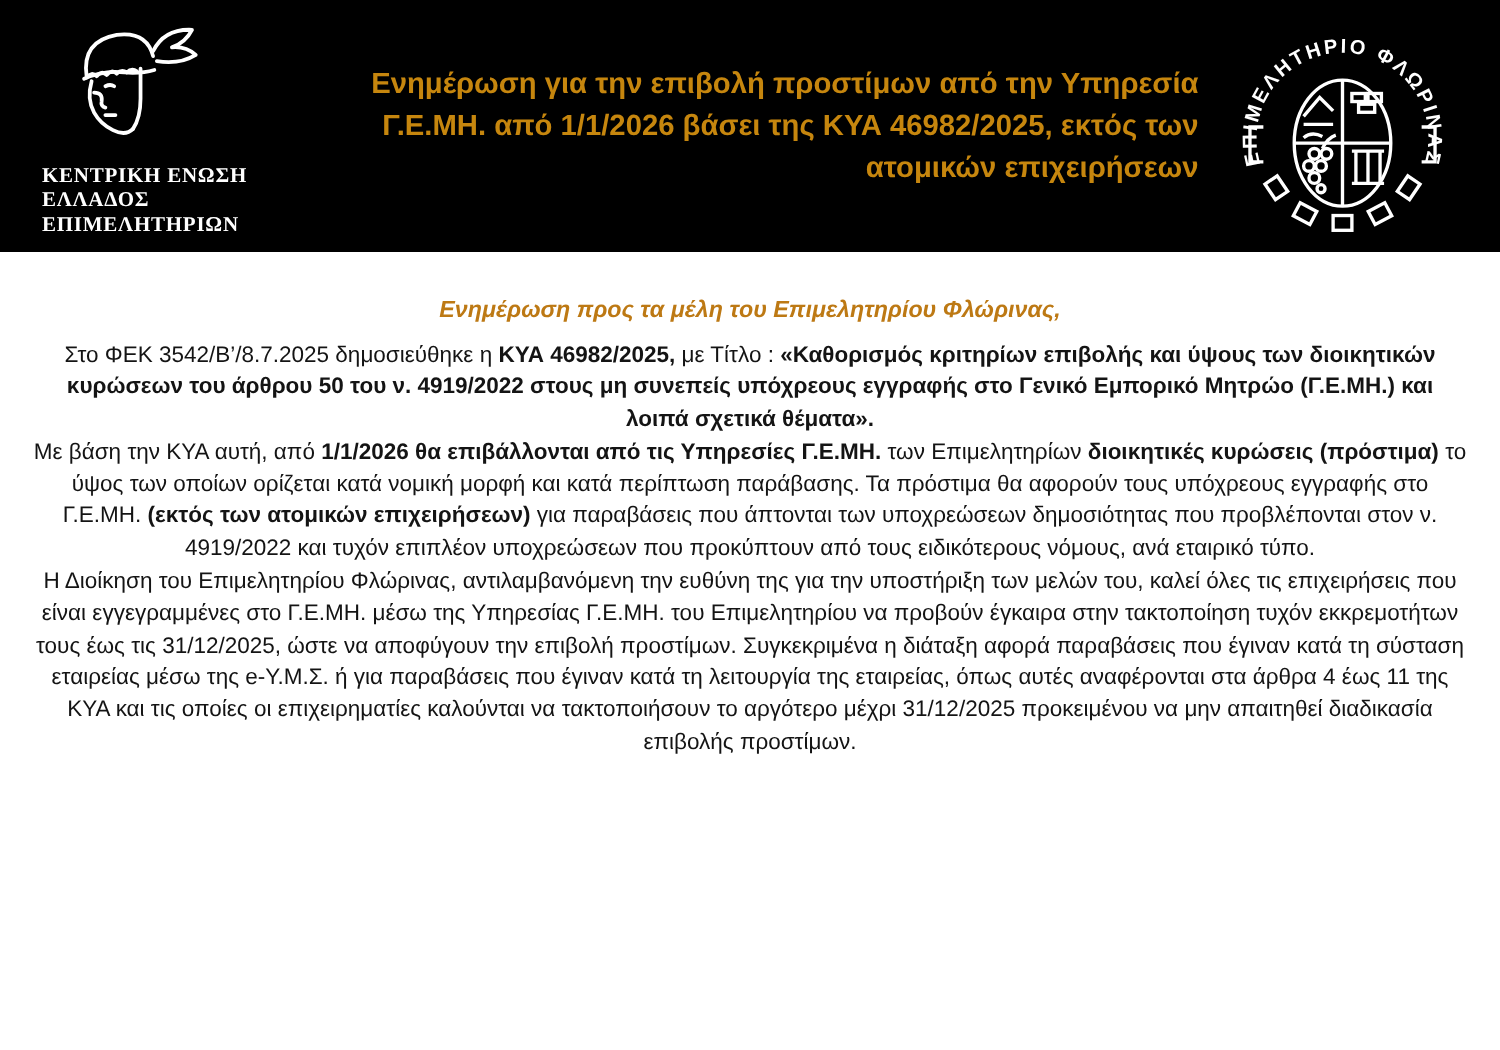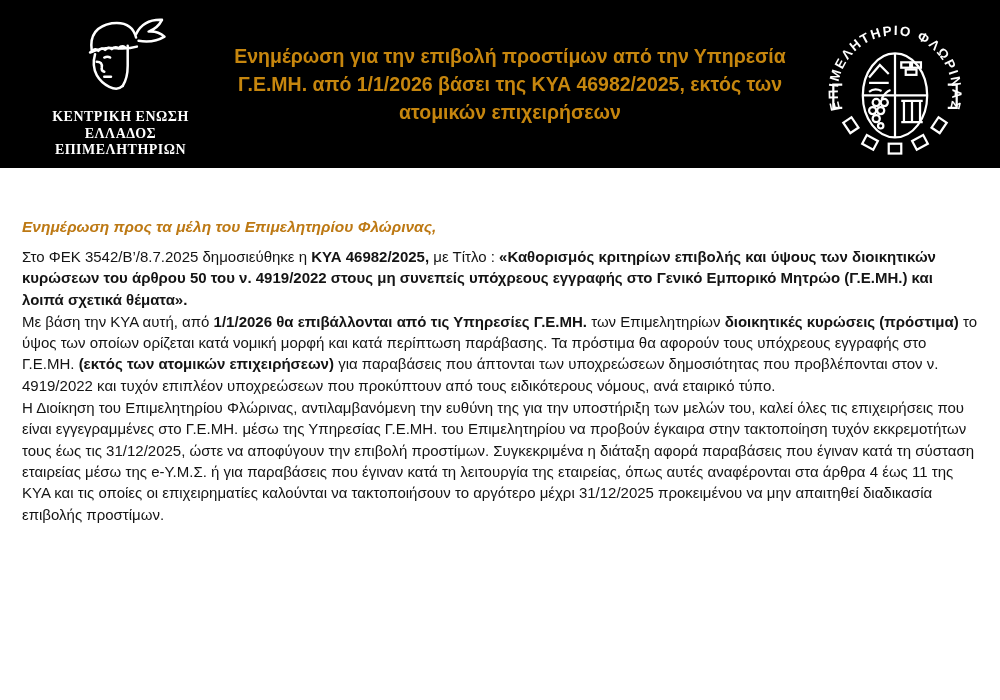--- a/index.html
+++ b/index.html
@@ -20,51 +20,52 @@
   .header{
     background:var(--header_bg);
     height:168px;
     display:flex;
     align-items:center;
     justify-content:space-between;
     padding:6px 18px 6px 28px;
   }
   .left-logo{
     width:185px;
-    text-align:center;
+    text-align:left;
     color:#fff;
     flex:0 0 auto;
   }
   .left-logo .caption{
     font-family:"Liberation Serif", serif;
     font-weight:700;
     font-size:14px;
     line-height:1.18;
     letter-spacing:.5px;
     margin-top:4px;
   }
   .title{
     flex:1 1 auto;
     max-width:600px;
     margin:0 8px;
-    text-align:center;
+    text-align:right;
     color:var(--accent);
     font-weight:700;
     font-size:19.5px;
     line-height:1.45;
   }
   .right-logo{
     width:175px;
     flex:0 0 auto;
     display:flex;
     justify-content:center;
   }
   
   .content{
-    padding:32px 22px 0;
+    padding:12px 22px 0;
+    text-align:center;
     font-size:15px;
     line-height:1.42;
   }
   .subheading{
     color:var(--subheading_accent);
     font-weight:700;
     font-style:italic;
     font-size:15.5px;
     margin:16px 0 8px;
   }

